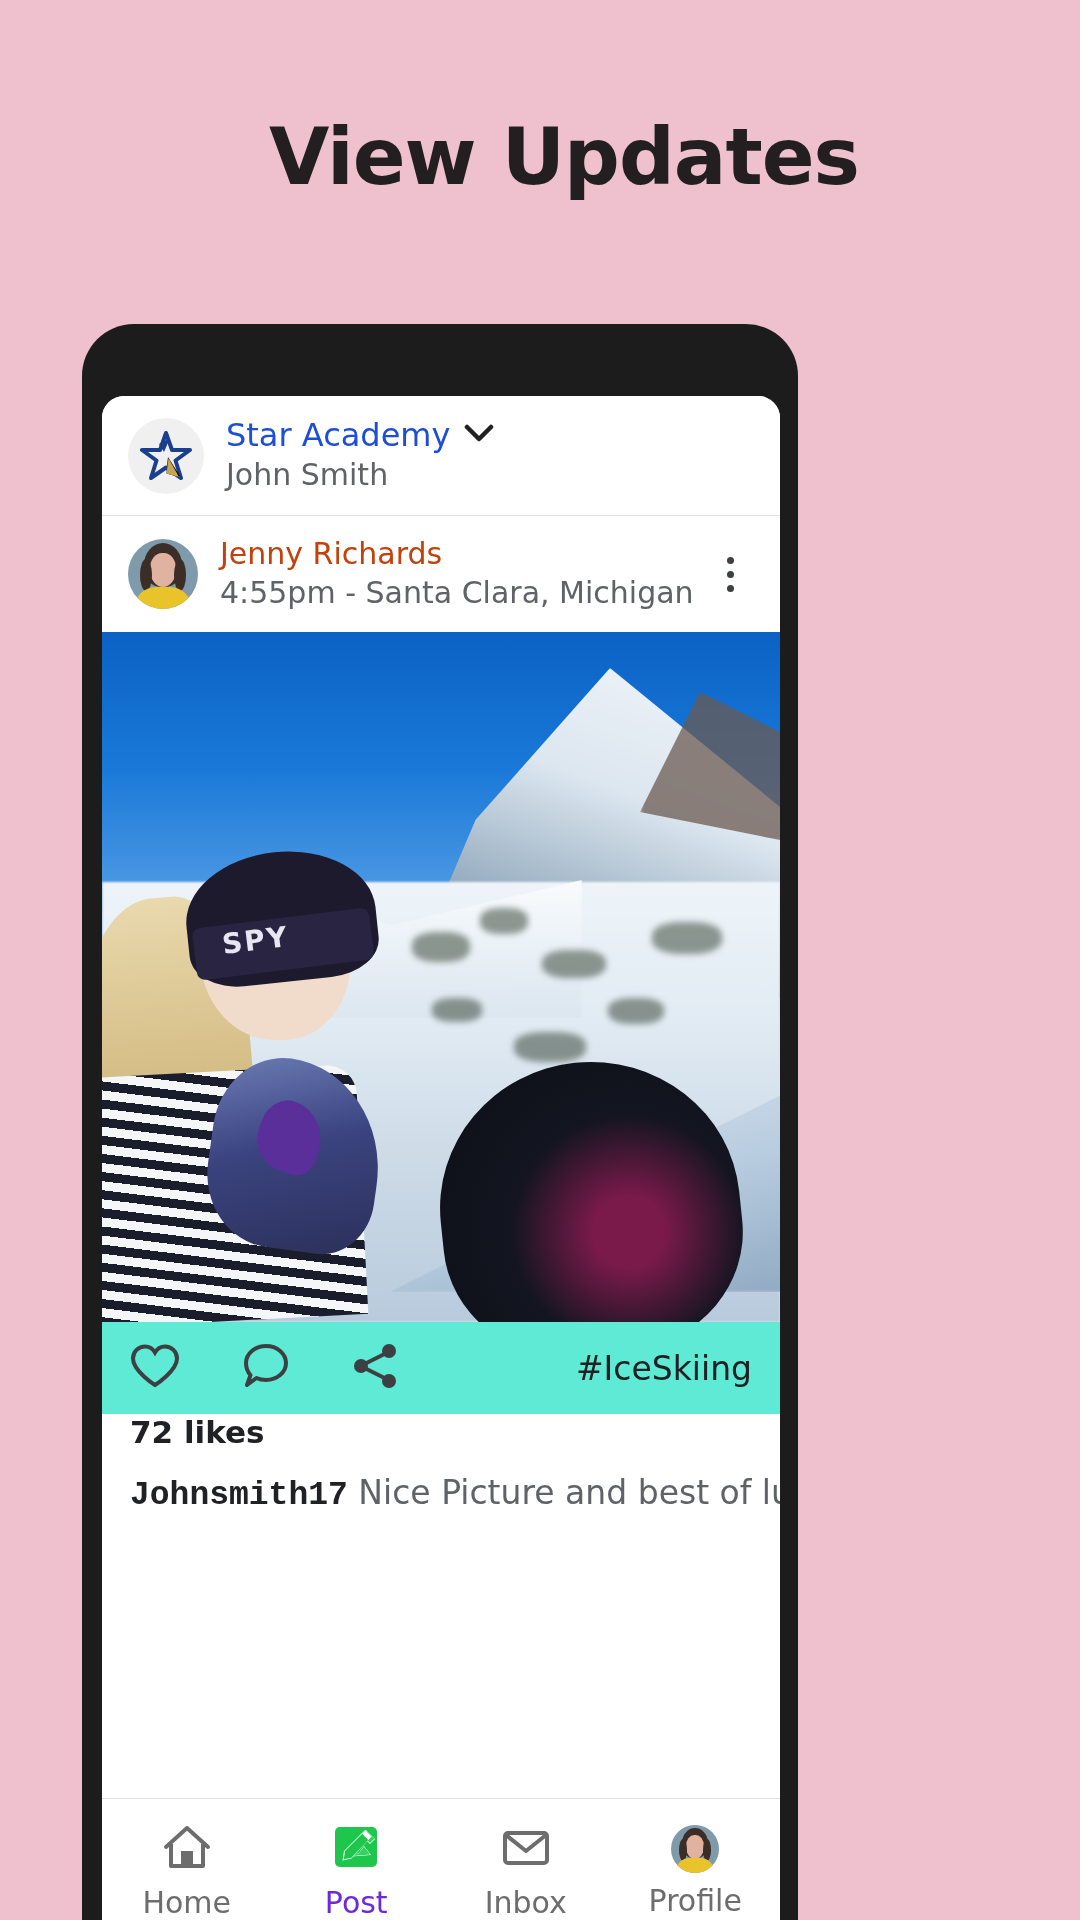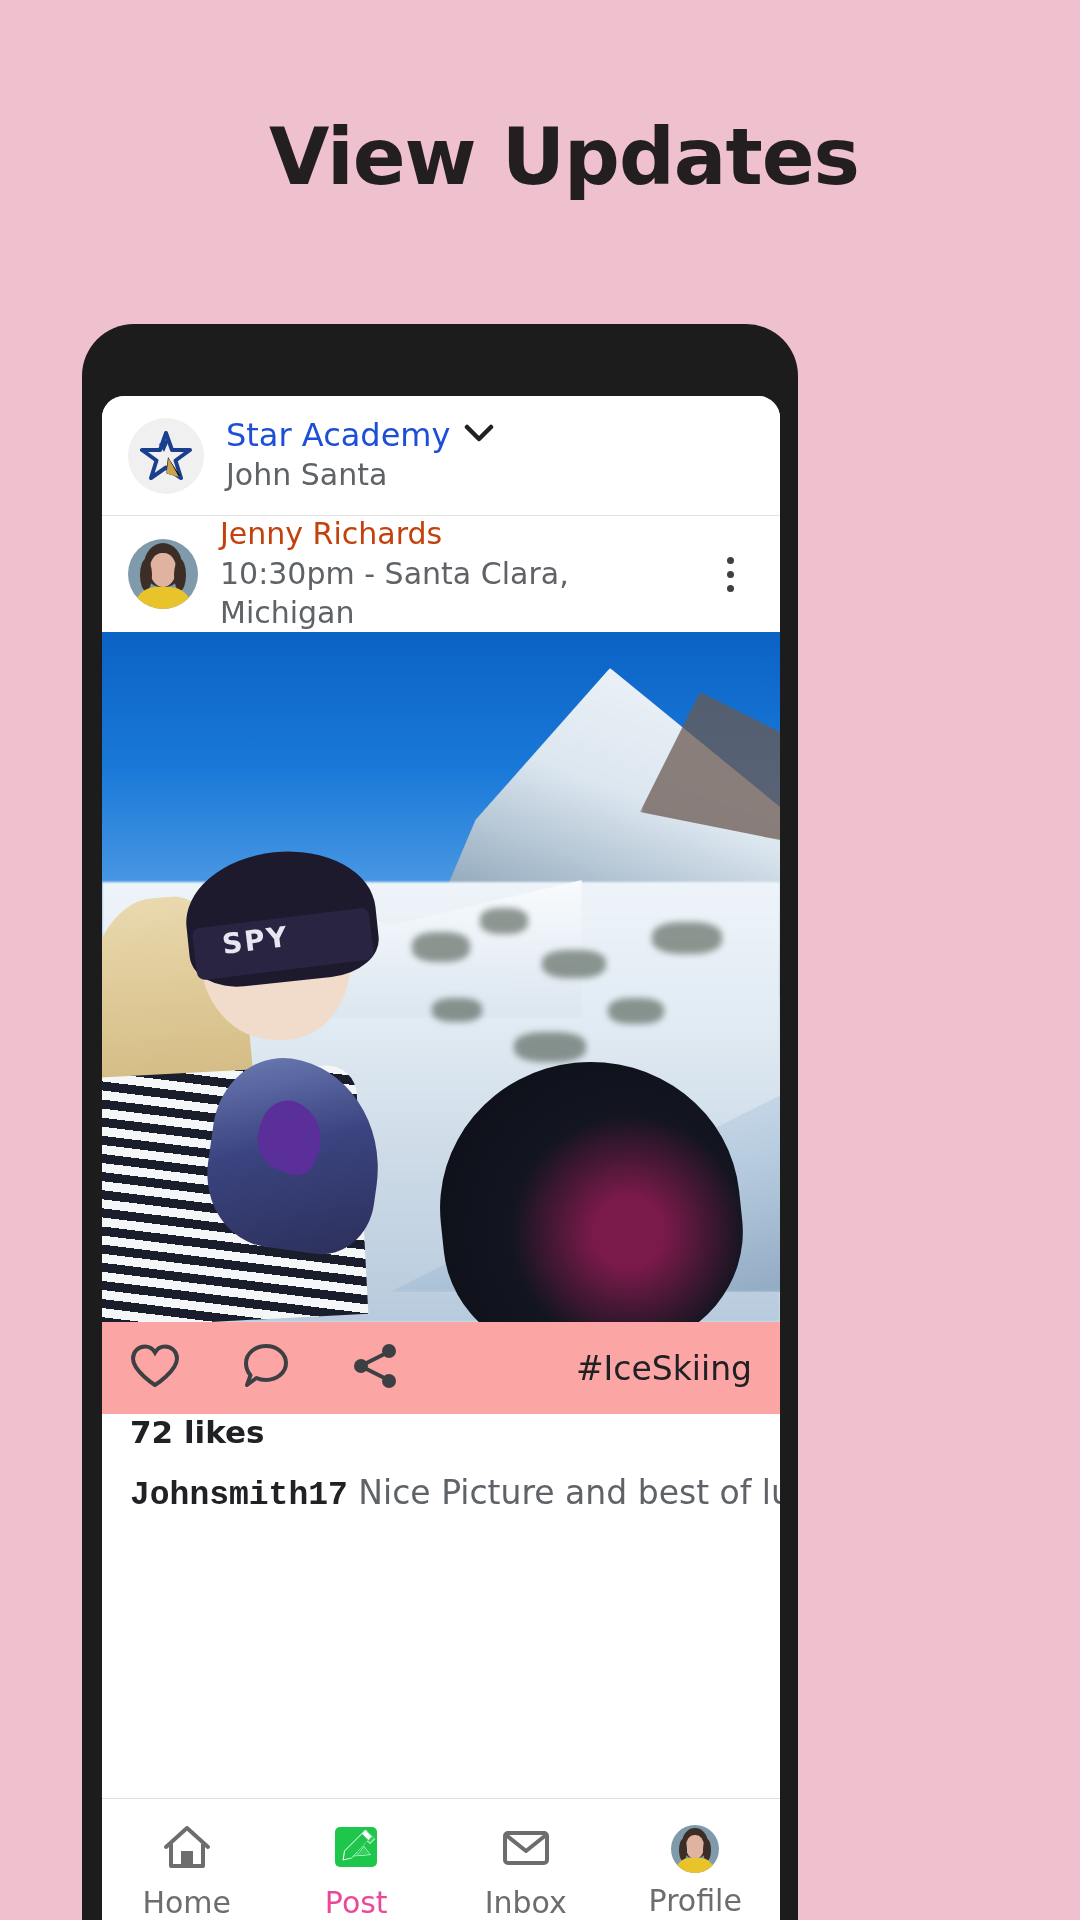--- a/index.html
+++ b/index.html
@@ -230,21 +230,21 @@
     transform:rotate(-6deg);
   }
 
   
   .actions{
     flex:0 0 auto;
     height:92px;
     display:flex;
     align-items:center;
     padding:0 28px;
-    background:#fca5a5;
+    background:#5eead4;
   }
   .act-icons{ display:flex; align-items:center; gap:62px; }
   .tag{
     margin-left:auto;
     font-family:"DejaVu Sans", sans-serif;
     font-size:33px; color:#202124;
   }
 
   
   .likes{
@@ -275,21 +275,21 @@
   .navitem{
     flex:1 1 0;
     display:flex; flex-direction:column;
     align-items:center; justify-content:center;
     gap:10px;
   }
   .navlabel{
     font-family:"DejaVu Sans", sans-serif;
     font-size:30px; color:#6d6d6d;
   }
-  .navitem.active .navlabel{ color:#ec4899; }
+  .navitem.active .navlabel{ color:#6d28d9; }
   .nav-avatar{
     width:48px; height:48px; border-radius:50%;
     overflow:hidden; position:relative; background:#7e9aab;
   }
   .nav-avatar .av-hair{ left:11px; top:3px; width:26px; height:30px; }
   .nav-avatar .av-face{ left:15px; top:10px; width:18px; height:24px; }
   .nav-avatar .av-hair2{ left:8px; top:14px; width:8px; height:22px; }
   .nav-avatar .av-hair3{ right:8px; top:14px; width:8px; height:22px; }
   .nav-avatar .av-body{ left:4px; width:40px; height:15px; }
 </style>
@@ -313,35 +313,35 @@
       </div>
       <div class="brand-text">
         <div class="brand-row">
           <span class="brand-name">Star Academy</span>
           <span class="chev">
             <svg width="30" height="19" viewBox="0 0 30 19">
               <path d="M3 3 L15 15 L27 3" fill="none" stroke="#202124" stroke-width="4.5" stroke-linecap="round" stroke-linejoin="round"></path>
             </svg>
           </span>
         </div>
-        <span class="brand-sub">John Santa</span>
+        <span class="brand-sub">John Smith</span>
       </div>
     </div>
 
     <div class="post-head">
       <div class="avatar">
         <div class="av-hair"></div>
         <div class="av-face"></div>
         <div class="av-hair2"></div>
         <div class="av-hair3"></div>
         <div class="av-body"></div>
       </div>
       <div class="post-meta">
         <span class="post-user">Jenny Richards</span>
-        <span class="post-sub">10:30pm - Santa Clara, Michigan</span>
+        <span class="post-sub">4:55pm - Santa Clara, Michigan</span>
       </div>
       <div class="kebab">
         <i></i>
         <i></i>
         <i></i>
       </div>
     </div>
 
     <div class="photo">
       <div class="ph-sky"></div>

